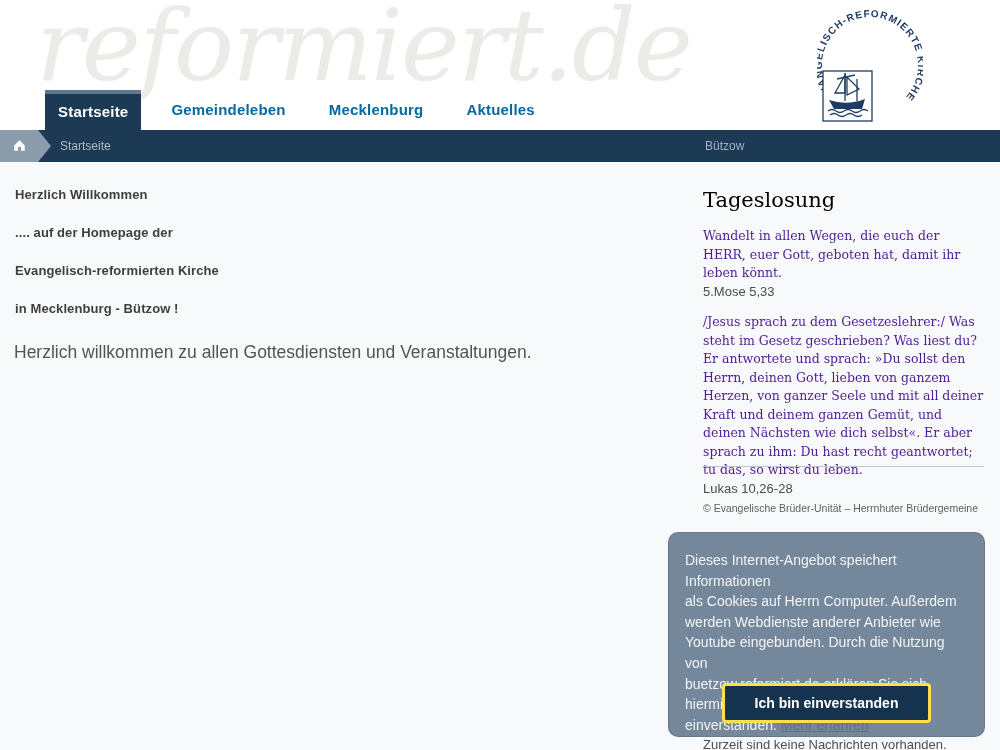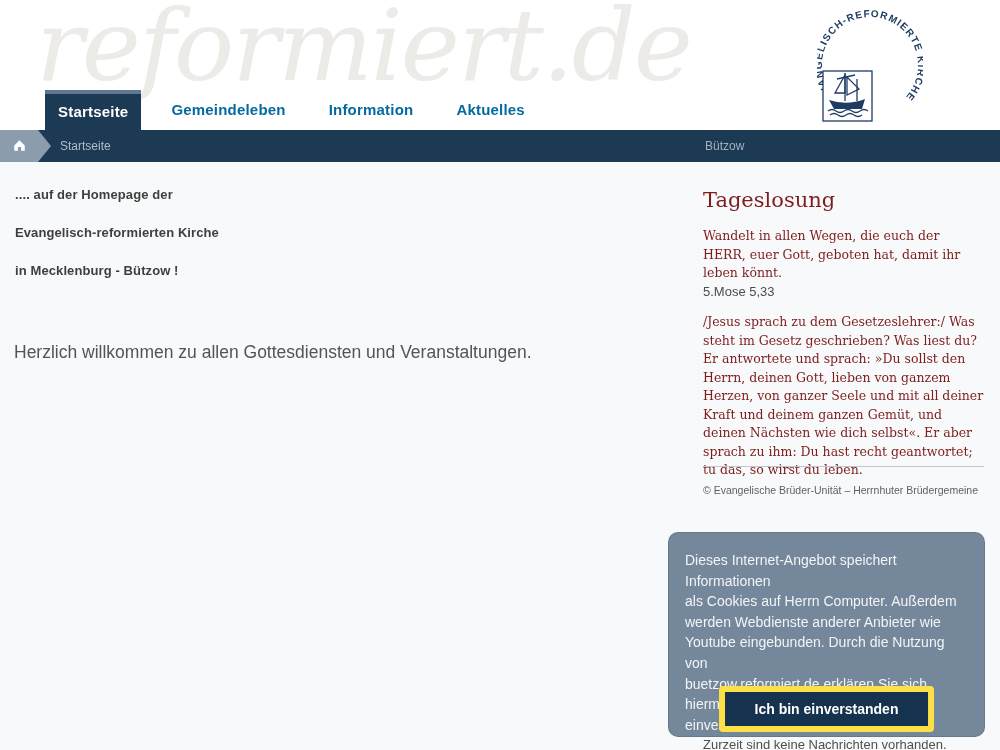--- a/index.html
+++ b/index.html
@@ -52,49 +52,49 @@
   }
   .welcome-big {
     position:absolute; left:14px; top:342px; width:640px;
     font-size:17.5px; color:#545454; z-index:1;
   }
 
   
   .sidebar { position:absolute; left:703px; top:188px; width:283px; z-index:1; }
   .losung-title {
     font-family:"DejaVu Serif", serif; font-weight:500;
-    font-size:21px; color:#7f1d1d; margin-bottom:15px;
+    font-size:21px; color:#000000; margin-bottom:15px;
   }
   .serif-p {
     font-family:"DejaVu Serif", serif;
-    font-size:12.5px; line-height:18.5px; color:#7f1d1d;
+    font-size:12.5px; line-height:18.5px; color:#4c1d95;
   }
   .ref-line { font-size:13px; line-height:18.5px; color:#4c4c4c; }
   .block-gap { margin-bottom:12px; }
   .copyright { margin-top:4px; font-size:10.5px; color:#5f5f5f; }
   .side-divider { position:absolute; left:703px; top:466px; width:281px; border-top:1px solid #bcc7cf; z-index:1; }
   .section-title {
     position:absolute; left:703px; top:486px; width:290px;
     font-family:"DejaVu Serif", serif; font-size:27px; color:#1f4062; z-index:1; white-space:nowrap;
   }
   .news-empty { position:absolute; left:703px; top:737px; font-size:13px; color:#4f4f4f; z-index:1; }
 
   
   .cookie {
     position:absolute; left:668px; top:532px; width:317px; height:205px;
     background:#75889b; border-radius:10px; z-index:5;
     padding:17px 16px; border:1px solid rgba(90,105,120,0.5);
   }
   .cookie-line { font-size:14px; line-height:20.6px; color:#f2f4f6; }
   .cookie-link { color:#5e6f7d; text-decoration:underline; cursor:pointer; }
   .cookie-accept {
-    position:absolute; left:50%; transform:translateX(-50%); bottom:4px;
+    position:absolute; left:50%; transform:translateX(-50%); bottom:13px;
     background:#15324e; color:#ffffff; font-family:"Liberation Sans", sans-serif;
     font-size:14px; font-weight:700; padding:9px 30px;
-    border:6px solid #fde047; border-radius:4px; cursor:pointer; white-space:nowrap;
+    border:3px solid #fde047; border-radius:4px; cursor:pointer; white-space:nowrap;
   }
 </style>
 </head>
 <body>
 
 <div class="stage">
 
   <div class="header">
     <div class="watermark">reformiert.de</div>
 
@@ -116,47 +116,49 @@
           <path d="M20,74 L38,70"></path>
           <path d="M28,70 L28,88 L18,88 Z"></path>
           <path d="M30,72 L30,90 L42,84 Z"></path>
         </g>
       </svg>
     </div>
 
     <div class="nav">
       <div class="nav-tab active">Startseite</div>
       <div class="nav-tab">Gemeindeleben</div>
-      <div class="nav-tab">Information</div>
+      <div class="nav-tab">Mecklenburg</div>
       <div class="nav-tab">Aktuelles</div>
     </div>
   </div>
 
   <div class="crumbbar">
     <div class="crumb-home">
       <svg width="15" height="15" viewBox="0 0 20 20">
         <path d="M3,10 L10,3 L17,10 L17,17 L12,17 L12,12 L8,12 L8,17 L3,17 Z" fill="#ffffff"></path>
       </svg>
     </div>
     <div class="crumb-current">Startseite</div>
     <div class="crumb-site">Bützow</div>
   </div>
 
   <div class="welcome-lines">
+    <div>Herzlich Willkommen</div>
     <div>.... auf der Homepage der</div>
     <div>Evangelisch-reformierten Kirche</div>
     <div>in Mecklenburg - Bützow !</div>
   </div>
   <div class="welcome-big">Herzlich willkommen zu allen Gottesdiensten und Veranstaltungen.</div>
 
   <div class="sidebar">
     <div class="losung-title">Tageslosung</div>
     <div class="serif-p">Wandelt in allen Wegen, die euch der HERR, euer Gott, geboten hat, damit ihr leben könnt.</div>
     <div class="ref-line block-gap">5.Mose 5,33</div>
     <div class="serif-p">/Jesus sprach zu dem Gesetzeslehrer:/ Was steht im Gesetz geschrieben? Was liest du? Er antwortete und sprach: »Du sollst den Herrn, deinen Gott, lieben von ganzem Herzen, von ganzer Seele und mit all deiner Kraft und deinem ganzen Gemüt, und deinen Nächsten wie dich selbst«. Er aber sprach zu ihm: Du hast recht geantwortet; tu das, so wirst du leben.</div>
+    <div class="ref-line">Lukas 10,26-28</div>
     <div class="copyright">© Evangelische Brüder-Unität – Herrnhuter Brüdergemeine</div>
   </div>
 
   <div class="side-divider"></div>
   <div class="news-empty">Zurzeit sind keine Nachrichten vorhanden.</div>
 
   <div class="cookie">
     <div class="cookie-line">Dieses Internet-Angebot speichert Informationen</div>
     <div class="cookie-line">als Cookies auf Herrn Computer. Außerdem</div>
     <div class="cookie-line">werden Webdienste anderer Anbieter wie</div>

